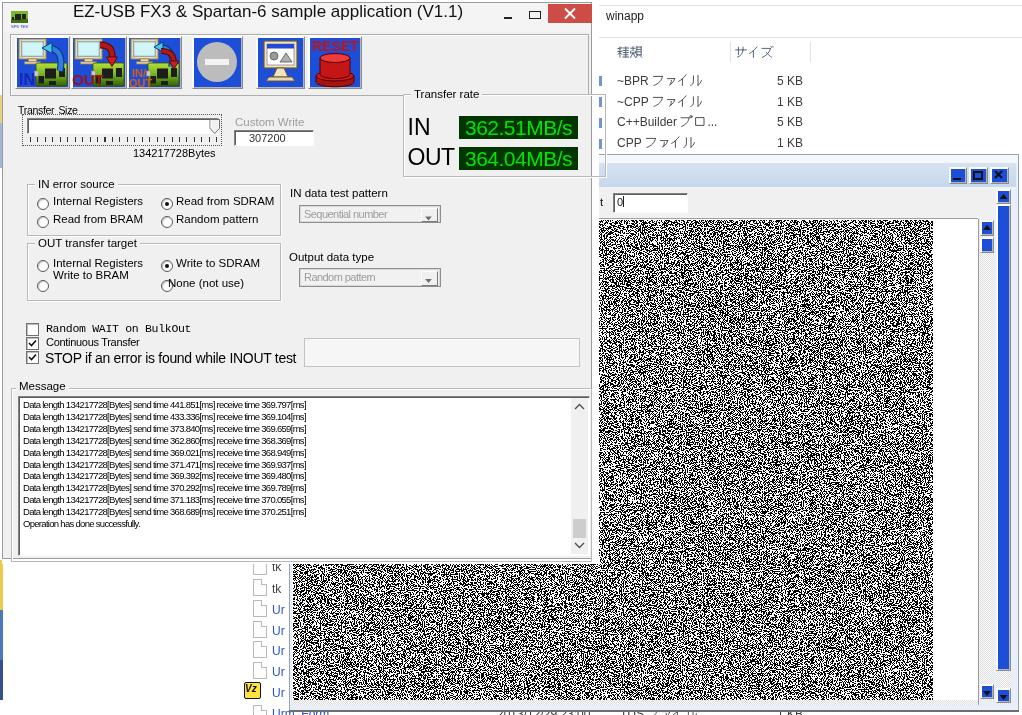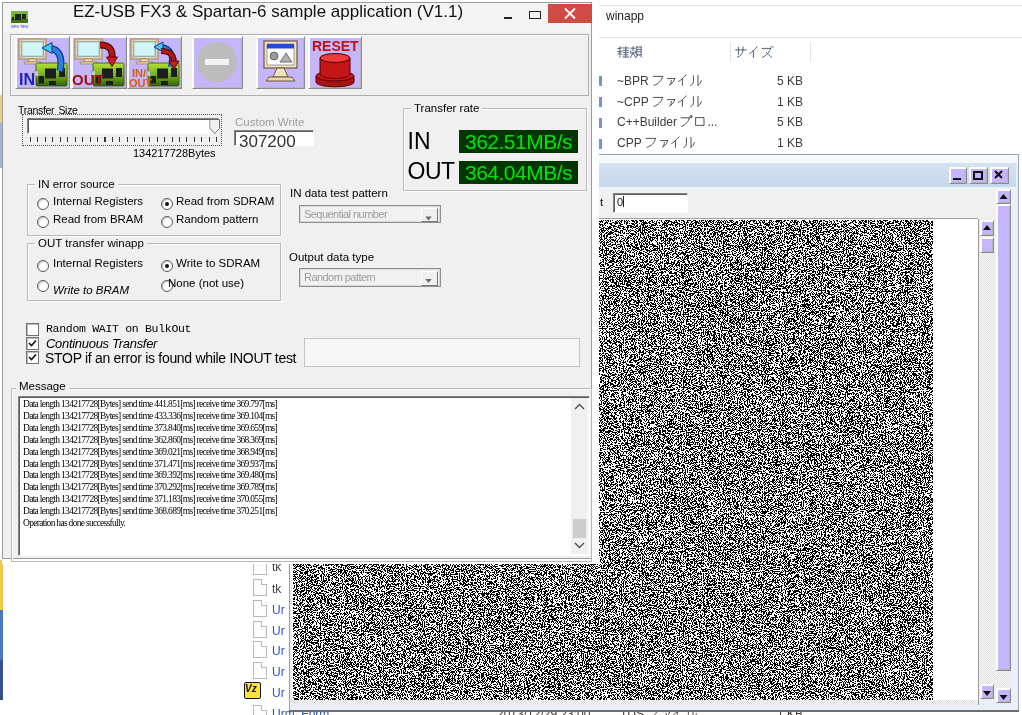--- a/index.html
+++ b/index.html
@@ -9,21 +9,21 @@
 
 #explorer{left:0;top:0;width:1022px;height:715px;background:#fff;}
 .exline{background:#e2e2e2;height:1px;}
 .itmtxt{color:#3d3d3d;font-size:12px;}
 .bluetxt{color:#2d53c4;font-size:12px;}
 .hdrsep{width:1px;background:#dde3ed;}
 .pagei{width:12px;height:15px;background:#fdfdfd;border:1px solid #b9b9b9;position:absolute;}
 .pagei:before{content:"";position:absolute;right:-1px;top:-1px;width:5px;height:5px;
   background:#fff;border-left:1px solid #b9b9b9;border-bottom:1px solid #b9b9b9;}
 
-.raised{background:#c4b5fd;border:1px solid;border-color:#fcfcfc #8b8b8b #8b8b8b #fcfcfc;box-shadow:inset 1px 1px 0 #fff,inset -1px -1px 0 #b5b5b5;}
+.raised{background:#1d4ed8;border:1px solid;border-color:#fcfcfc #8b8b8b #8b8b8b #fcfcfc;box-shadow:inset 1px 1px 0 #fff,inset -1px -1px 0 #b5b5b5;}
 .sunken2{border:1px solid;border-color:#828282 #fdfdfd #fdfdfd #828282;box-shadow:inset 1px 1px 0 #5c5c5c;background:#fff;}
 .groupbox{border:1px solid #b9b9b9;box-shadow:1px 1px 0 #fff, inset 1px 1px 0 #fff;}
 .grouplabel{position:absolute;top:-7px;left:7px;background:#f0f0f0;padding:0 3px;font-size:11.5px;color:#000;line-height:13px;}
 .lbl{font-size:11.5px;color:#000;white-space:nowrap;}
 .radio{width:10px;height:10px;border-radius:50%;background:#fff;border:1px solid #595959;box-shadow:inset 1px 1px 1px #c9c9c9;}
 .rdot{position:absolute;left:2.8px;top:2.8px;width:4.4px;height:4.4px;border-radius:50%;background:#111;}
 .cbx{width:11px;height:11px;background:#fff;border:1px solid #707070;box-shadow:inset 1px 1px 0 #bdbdbd;}
 .dither{background-image:conic-gradient(#fbfbfb 25%,#dedede 0 50%,#fbfbfb 0 75%,#dedede 0);background-size:2px 2px;}
 </style>
 </head>
@@ -348,24 +348,24 @@
   <div class="abs sunken2" style="left:24px;top:115px;width:192px;height:16px;box-sizing:border-box;"></div>
   <svg class="abs" style="left:206px;top:115.5px;" width="12" height="16">
       <polygon points="1,0.5 10.5,0.5 10.5,9.5 5.75,14.5 1,9.5" fill="#f0f0f0" stroke="#6e6e6e" stroke-width="1"></polygon>
       <path d="M2,1.5 L2,9 M9.5,1.5 L9.5,9.2" stroke="#fff" stroke-width="1" opacity="0.9"></path>
     </svg>
   <div class="abs" id="ticks" style="left:27px;top:134px;width:188px;height:5px;
     background:repeating-linear-gradient(90deg,#333 0 1px,transparent 1px 7.45px);"></div>
   <div class="abs lbl" style="left:130px;top:143.5px;font-size:11px;">134217728Bytes</div>
   <div class="abs lbl" style="left:232px;top:113px;color:#9d9d9d;">Custom Write</div>
   <div class="abs sunken2" style="left:231px;top:127px;width:80px;height:16px;box-sizing:border-box;">
-    <span style="position:absolute;left:4px;top:1px;font-size:17px;color:#333;">307200</span>
-    </div>
-
-  <div class="abs groupbox" style="left:400px;top:105px;width:182px;height:81px;">
+    <span style="position:absolute;left:14px;top:1px;font-size:11px;color:#333;">307200</span>
+    </div>
+
+  <div class="abs groupbox" style="left:400px;top:91px;width:182px;height:81px;padding-left:19px;">
     <span class="grouplabel">Transfer rate</span>
     <div style="position:absolute;left:3.5px;top:18.5px;font-size:23px;color:#000;">IN</div>
     <div style="position:absolute;left:55px;top:21px;width:119px;height:23px;background:#013601;color:#00e400;font-size:21px;letter-spacing:-0.5px;text-align:center;line-height:23px;">362.51MB/s</div>
     <div style="position:absolute;left:3.5px;top:48.5px;font-size:23px;letter-spacing:-0.5px;color:#000;">OUT</div>
     <div style="position:absolute;left:55px;top:52px;width:119px;height:23px;background:#013601;color:#00e400;font-size:21px;letter-spacing:-0.5px;text-align:center;line-height:23px;">364.04MB/s</div>
   </div>
 
   <div class="abs groupbox" style="left:24px;top:181px;width:252px;height:50px;">
     <span class="grouplabel">IN error source</span>
     <div class="radio" style="position:absolute;left:9px;top:13px;"></div>
@@ -374,29 +374,29 @@
         <div class="rdot"></div>
       </div>
     <span class="lbl" style="position:absolute;left:148px;top:9.5px;">Read from SDRAM</span>
     <div class="radio" style="position:absolute;left:9px;top:31px;"></div>
     <span class="lbl" style="position:absolute;left:25px;top:27.5px;">Read from BRAM</span>
     <div class="radio" style="position:absolute;left:133px;top:31px;"></div>
     <span class="lbl" style="position:absolute;left:148px;top:27.5px;">Random pattern</span>
   </div>
 
   <div class="abs groupbox" style="left:24px;top:240px;width:252px;height:56px;">
-    <span class="grouplabel">OUT transfer winapp</span>
+    <span class="grouplabel">OUT transfer target</span>
     <div class="radio" style="position:absolute;left:9px;top:16px;"></div>
     <span class="lbl" style="position:absolute;left:25px;top:12.5px;">Internal Registers</span>
     <div class="radio" style="position:absolute;left:133px;top:16px;">
         <div class="rdot"></div>
       </div>
     <span class="lbl" style="position:absolute;left:148px;top:12.5px;">Write to SDRAM</span>
     <div class="radio" style="position:absolute;left:9px;top:36px;"></div>
-    <span class="lbl" style="position:absolute;left:25px;top:40px;font-style:italic;">Write to BRAM</span>
+    <span class="lbl" style="position:absolute;left:25px;top:25px;">Write to BRAM</span>
     <div class="radio" style="position:absolute;left:133px;top:36px;"></div>
     <span class="lbl" style="position:absolute;left:140px;top:32.5px;">None (not use)</span>
   </div>
 
   <div class="abs lbl" style="left:287px;top:184px;">IN data test pattern</div>
   <div class="abs" style="left:296px;top:202px;width:142px;height:18px;border:1px solid #8e8e8e;box-shadow:inset 0 0 0 1px #d9d9d9;background:#f1f1f1;box-sizing:border-box;">
     <span style="position:absolute;left:4px;top:2px;font-size:11px;letter-spacing:-0.55px;color:#9c9c9c;">Sequential number</span>
     <div style="position:absolute;right:2px;top:2px;width:15px;height:12px;background:#f0f0f0;border:1px solid;border-color:#fdfdfd #7b7b7b #7b7b7b #fdfdfd;">
       <svg width="13" height="10">
           <path d="M3.2 3.5 L9.8 3.5 L6.5 7.5 Z" fill="#6e6e6e"></path>
@@ -411,34 +411,34 @@
         </svg></div>
   </div>
 
   <div class="abs cbx" style="left:23px;top:320px;"></div>
   <span class="abs lbl" style="left:43px;top:319px;font-size:11.5px;letter-spacing:-0.3px;font-family:Liberation Mono, monospace;">Random WAIT on BulkOut</span>
   <div class="abs cbx" style="left:23px;top:334px;">
     <svg width="11" height="11" style="position:absolute;left:0;top:0;">
         <path d="M2 5 L4.5 7.5 L9 2.5" stroke="#111" stroke-width="1.6" fill="none"></path>
       </svg>
     </div>
-  <span class="abs lbl" style="left:43px;top:333px;font-size:13px;letter-spacing:-0.3px;font-style:italic;">Continuous Transfer</span>
+  <span class="abs lbl" style="left:43px;top:333px;font-size:11px;letter-spacing:-0.3px;">Continuous Transfer</span>
   <div class="abs cbx" style="left:23px;top:348px;">
     <svg width="11" height="11" style="position:absolute;left:0;top:0;">
         <path d="M2 5 L4.5 7.5 L9 2.5" stroke="#111" stroke-width="1.6" fill="none"></path>
       </svg>
     </div>
   <span class="abs lbl" style="left:42px;top:347px;font-size:14px;letter-spacing:-0.3px;">STOP if an error is found while INOUT test</span>
 
   <div class="abs" style="left:301px;top:335px;width:276px;height:29px;border:1px solid #c3c3c3;background:#f6f6f6;box-sizing:border-box;"></div>
 
   <div class="abs groupbox" style="left:8px;top:385px;width:579px;height:172px;">
     <span class="grouplabel" style="top:-9px;left:4px;">Message</span>
     <div class="sunken2" style="position:absolute;left:6px;top:7px;width:572px;height:160px;box-sizing:border-box;">
-      <pre style="margin:0;position:absolute;left:4px;top:2px;font-family:Liberation Serif, serif;font-size:9.5px;letter-spacing:-0.7px;line-height:11.9px;color:#000;">Data length 134217728[Bytes] send time 441.851[ms] receive time 369.797[ms]
+      <pre style="margin:0;position:absolute;left:4px;top:2px;font-family:Liberation Sans, sans-serif;font-size:9.5px;letter-spacing:-0.7px;line-height:11.9px;color:#000;">Data length 134217728[Bytes] send time 441.851[ms] receive time 369.797[ms]
 Data length 134217728[Bytes] send time 433.336[ms] receive time 369.104[ms]
 Data length 134217728[Bytes] send time 373.840[ms] receive time 369.659[ms]
 Data length 134217728[Bytes] send time 362.860[ms] receive time 368.369[ms]
 Data length 134217728[Bytes] send time 369.021[ms] receive time 368.949[ms]
 Data length 134217728[Bytes] send time 371.471[ms] receive time 369.937[ms]
 Data length 134217728[Bytes] send time 369.392[ms] receive time 369.480[ms]
 Data length 134217728[Bytes] send time 370.292[ms] receive time 369.789[ms]
 Data length 134217728[Bytes] send time 371.183[ms] receive time 370.055[ms]
 Data length 134217728[Bytes] send time 368.689[ms] receive time 370.251[ms]
 Operation has done successfully.</pre>

